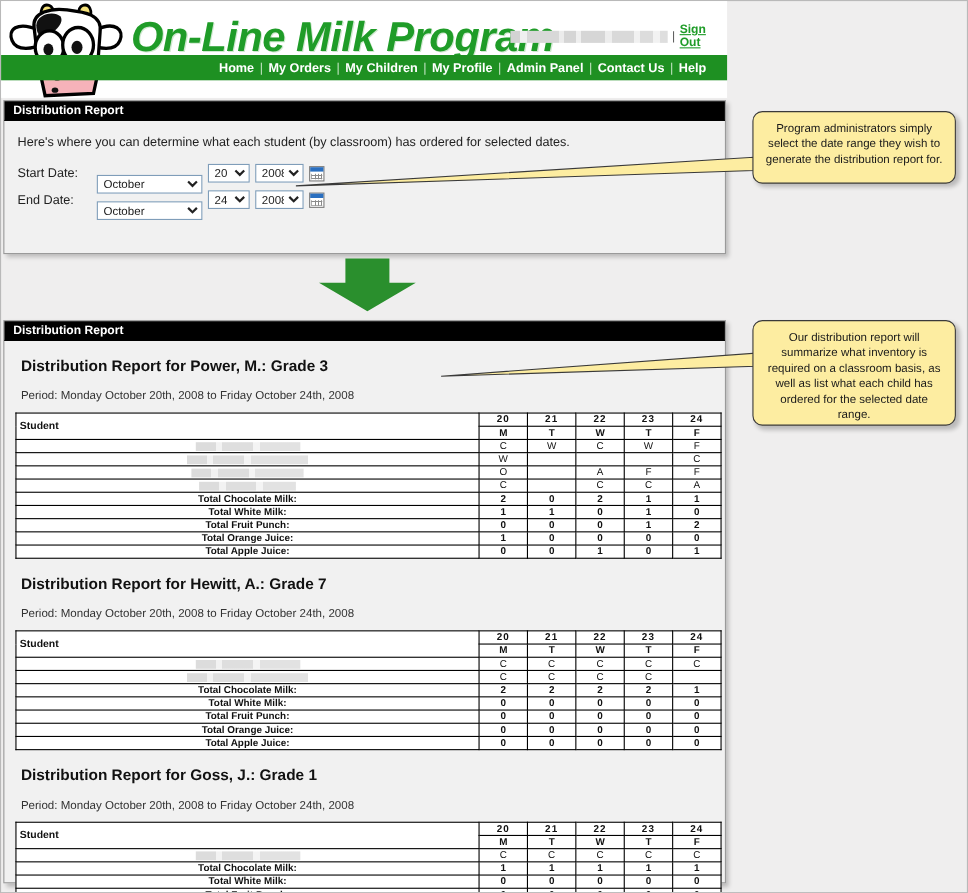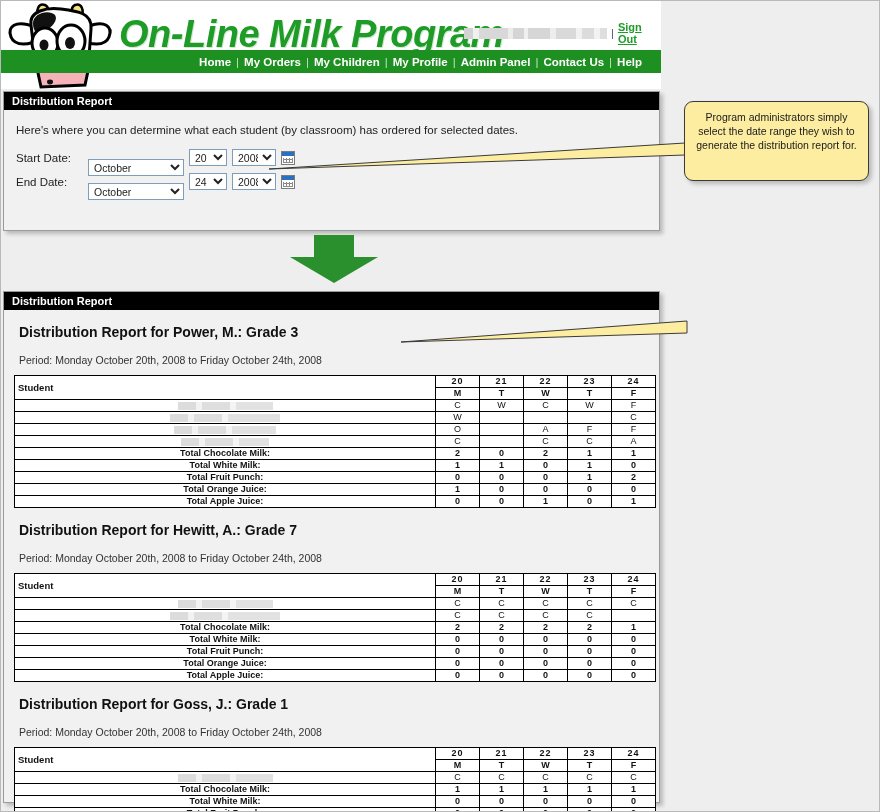--- a/index.html
+++ b/index.html
@@ -184,21 +184,21 @@
     border: 1px solid #3a3a3a;
     border-radius: 9px;
     box-shadow: 3px 3px 4px rgba(0,0,0,0.22);
     font-size: 10.5px;
     color: #1a1a1a;
     text-align: center;
     line-height: 14px;
     padding: 8px 10px;
     box-sizing: border-box;
   }
-  #callout-1 { left: 683px; top: 100px; width: 185px; height: 80px; }
+  #callout-1 { left: 683px; top: 100px; width: 185px; height: 66px; }
   #callout-2 { left: 683px; top: 290px; width: 185px; height: 96px; }
   .pointer-svg { position: absolute; pointer-events: none; }
 </style>
 </head>
 <body>
 
 <div id="page">
 
   <div id="header-area">
 
@@ -560,14 +560,15 @@
   </div>
 
   <svg class="pointer-svg" style="left:266px; top:140px; width:420px; height:32px;" viewBox="0 0 420 32">
     <path d="M2 28 L418 2 L418 14 Z" fill="#fdeda1" stroke="#3a3a3a" stroke-width="1"></path>
   </svg>
   <div class="callout" id="callout-1">Program administrators simply select the date range they wish to generate the distribution report for.</div>
 
   <svg class="pointer-svg" style="left:398px; top:318px; width:290px; height:26px;" viewBox="0 0 290 26">
     <path d="M2 23 L288 2 L288 14 Z" fill="#fdeda1" stroke="#3a3a3a" stroke-width="1"></path>
   </svg>
+  <div class="callout" id="callout-2">Our distribution report will summarize what inventory is required on a classroom basis, as well as list what each child has ordered for the selected date range.</div>
 
 </div>
 
 </body></html>

